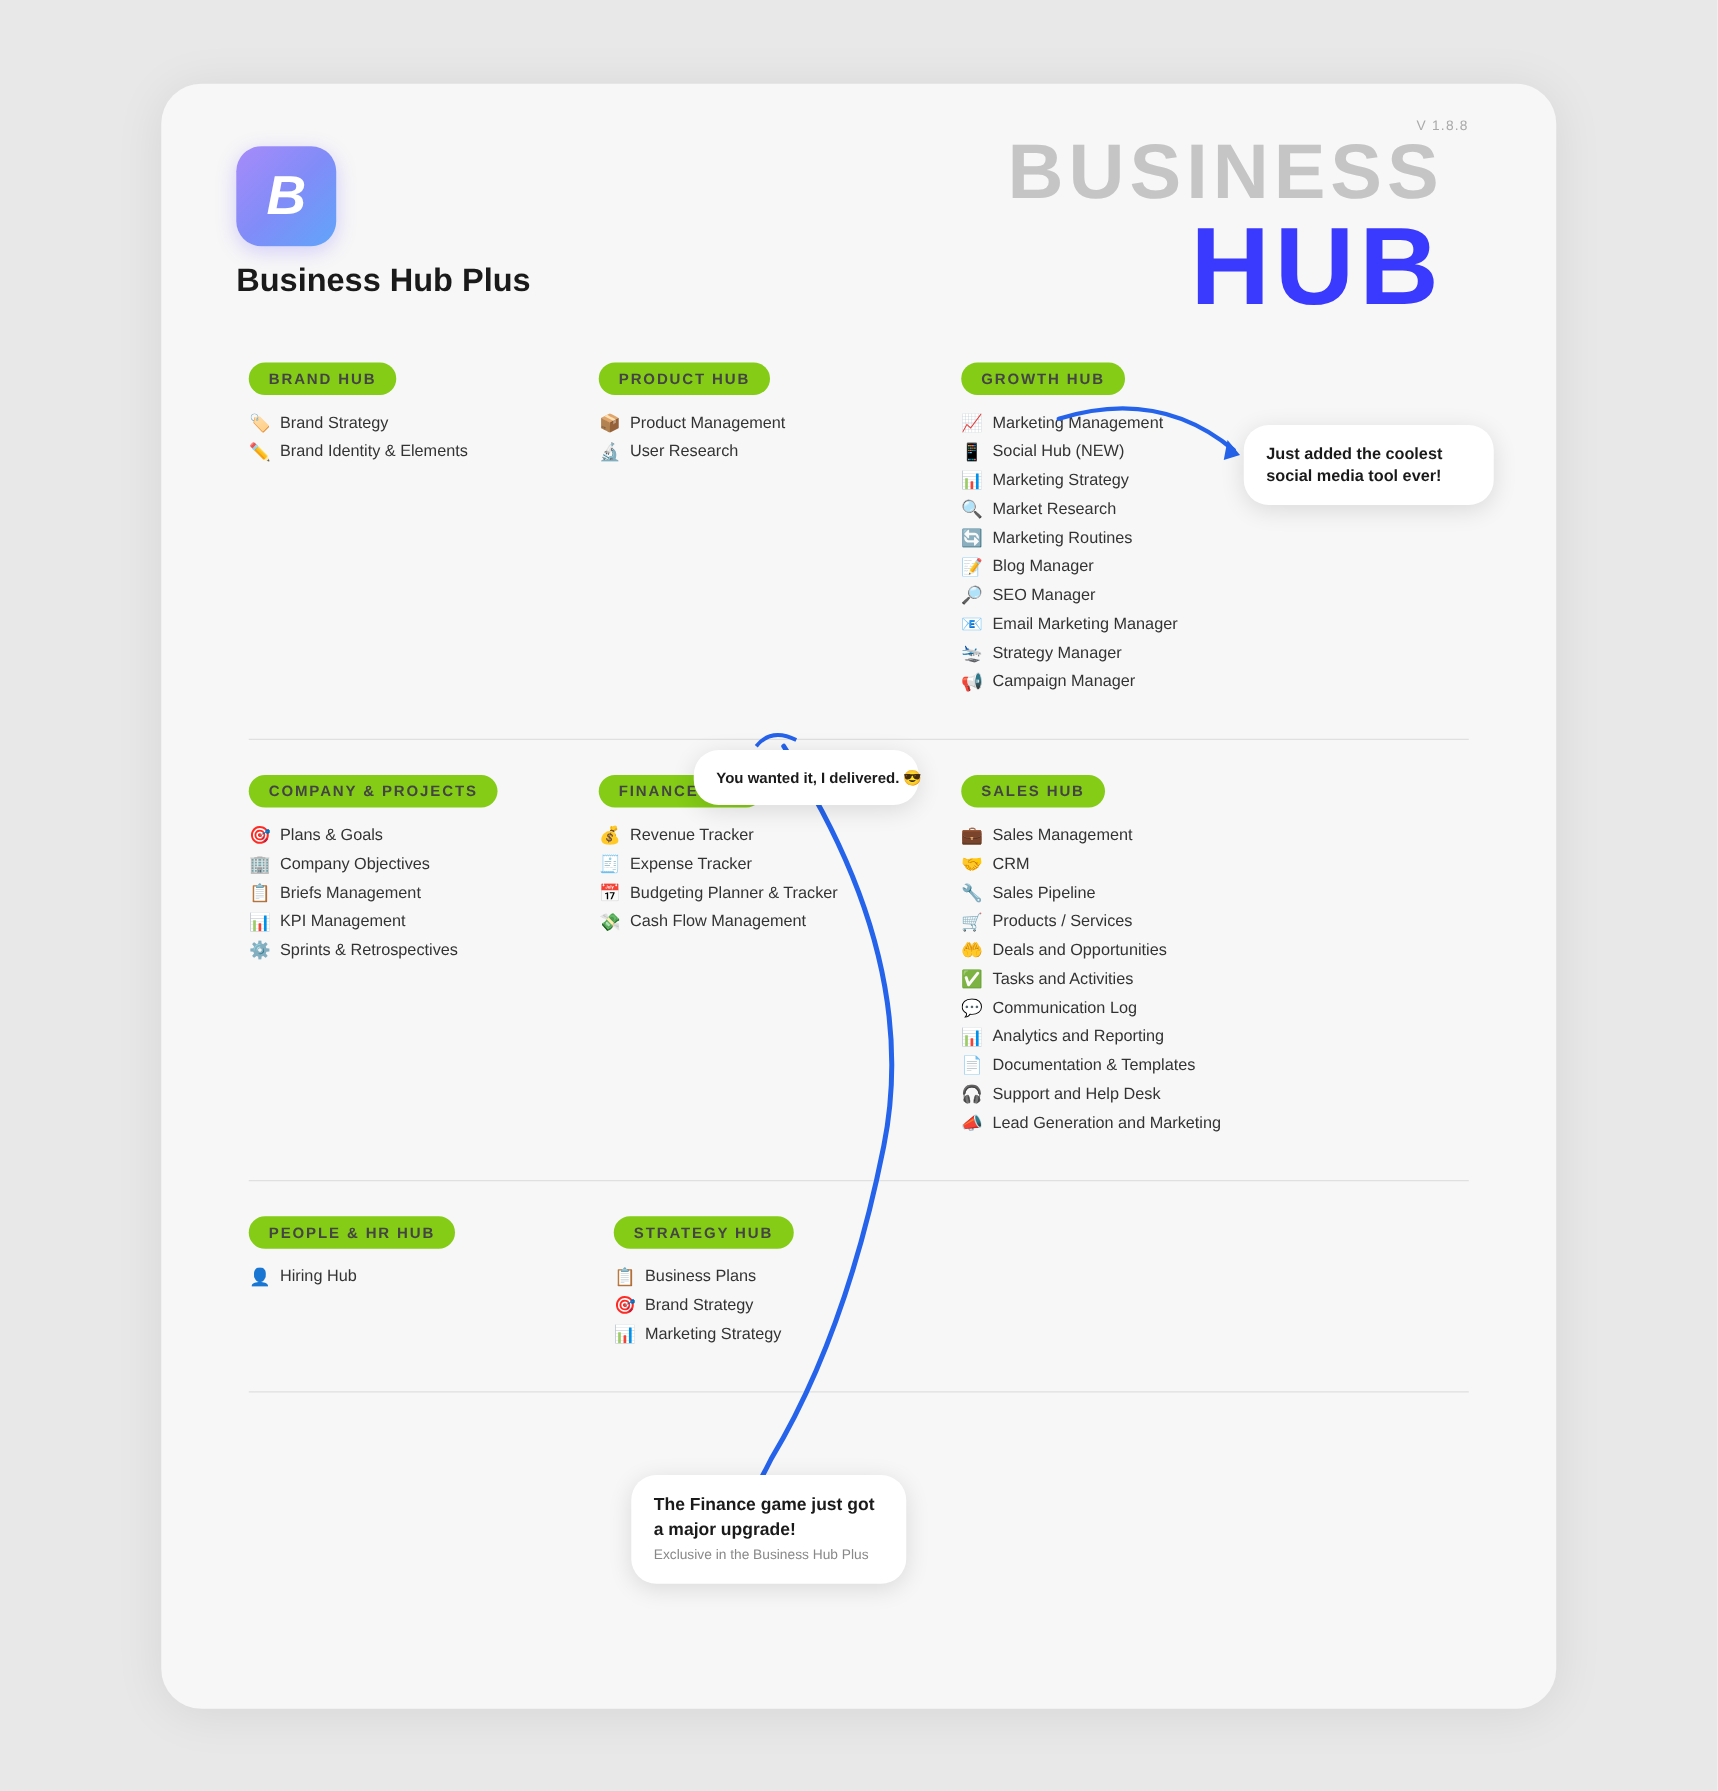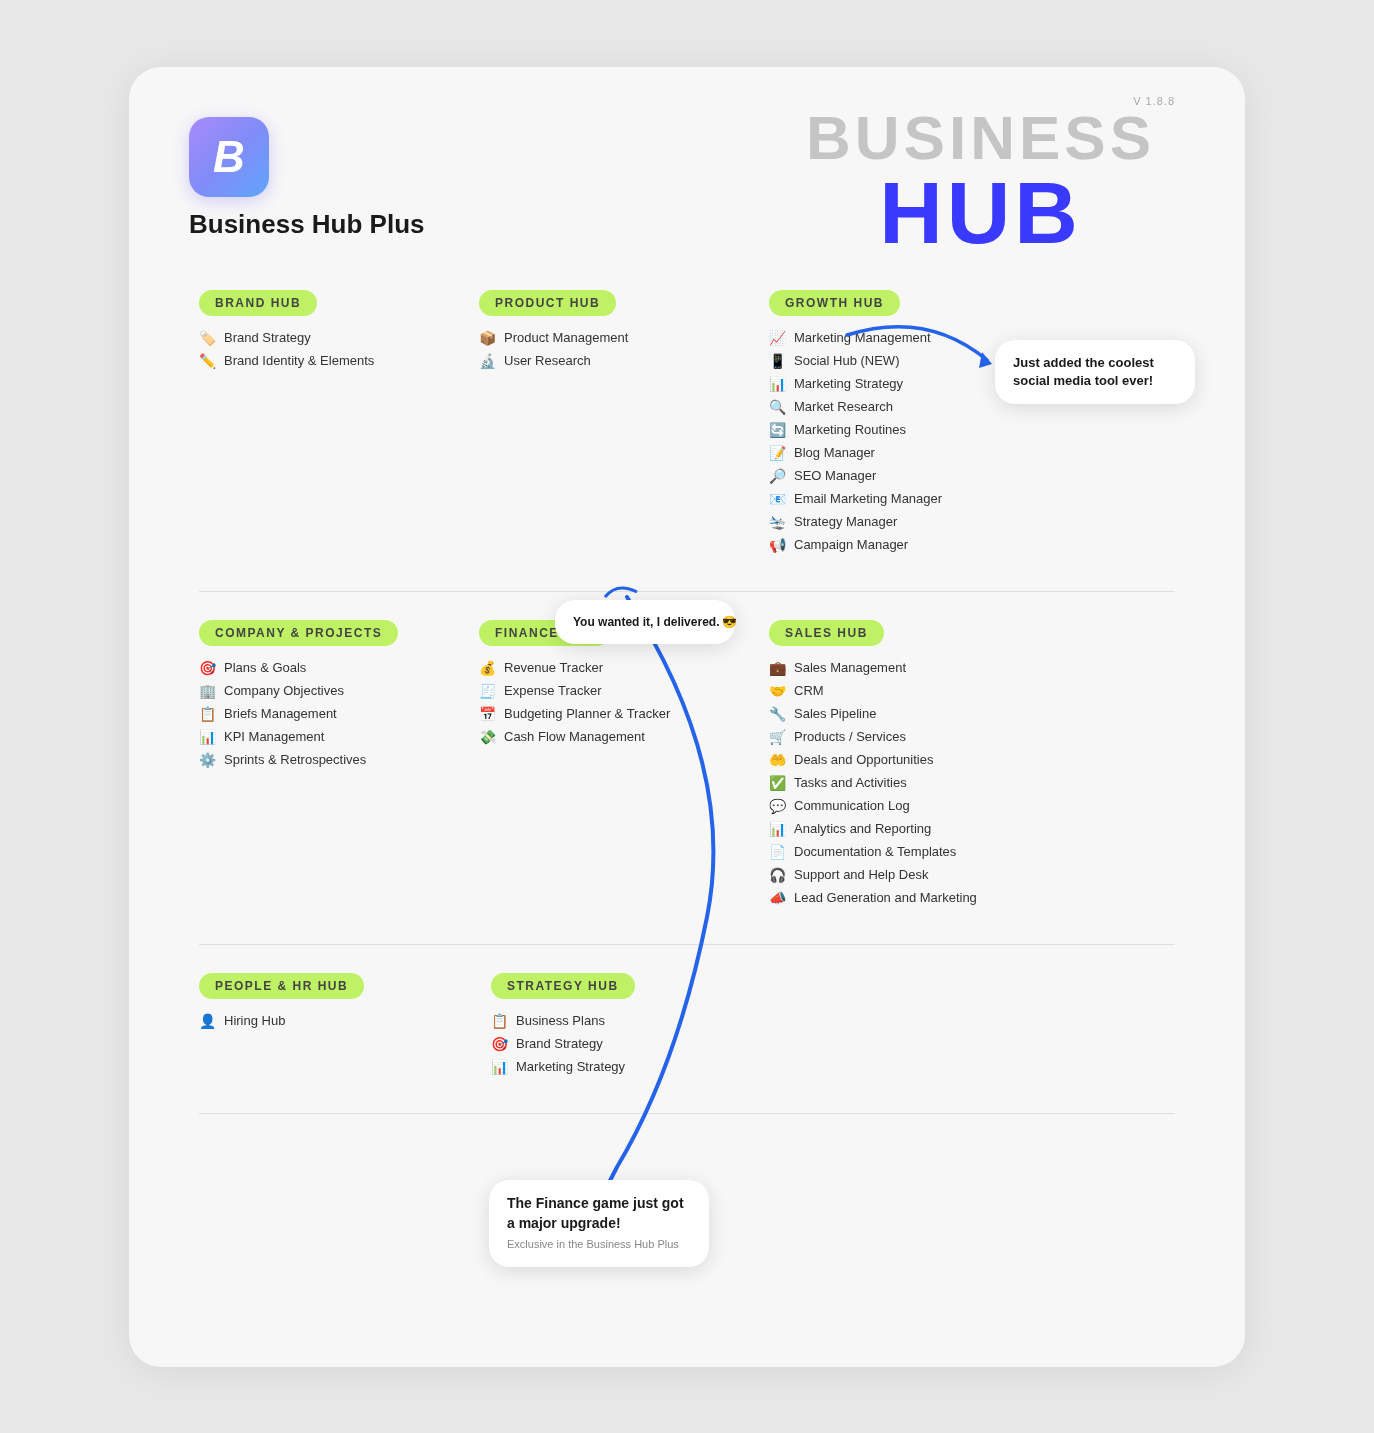--- a/index.html
+++ b/index.html
@@ -41,21 +41,20 @@
       color: #c5c5c5;
       letter-spacing: 4px;
       display: block;
     }
     .hero-title .hub {
       font-size: 88px;
       font-weight: 900;
       color: #3a3aff;
       letter-spacing: 4px;
       display: block;
-      text-align: center;
     }
     .logo-area {
       display: flex;
       flex-direction: column;
       align-items: flex-start;
       margin-bottom: 40px;
     }
     .logo-icon {
       width: 80px;
       height: 80px;
@@ -82,21 +81,21 @@
       padding: 10px 20px 20px 10px;
     }
     .hub-section-wide {
       padding: 10px 10px 20px 20px;
     }
     .hub-title {
       font-size: 12px;
       font-weight: 700;
       letter-spacing: 1.5px;
       color: #444;
-      background: #bef264;
+      background: #84cc16;
       border-radius: 20px;
       padding: 6px 16px;
       display: inline-block;
       margin-bottom: 14px;
     }
     .hub-items {
       list-style: none;
       display: flex;
       flex-direction: column;
       gap: 7px;
@@ -401,21 +400,21 @@
           </li>
       </ul>
     </div>
 
     <div class="hub-section-wide"></div>
   </div>
 
   <hr class="separator" style="margin-left:10px; margin-right:10px;">
 
 
-  <div class="tooltip" style="position:absolute; bottom:100px; left:360px; max-width:220px;">
+  <div class="tooltip" style="position:absolute; bottom:100px; left:376px; max-width:220px;">
     <div style="font-size:14px; font-weight:700; color:#1a1a1a;">The Finance game just got a major upgrade!</div>
     <div class="tooltip-small">Exclusive in the Business Hub Plus</div>
   </div>
 
   <svg style="position:absolute;top:0;left:0;width:100%;height:100%;pointer-events:none;z-index:4;overflow:visible;" viewBox="0 0 1100 1300">
 
     <path d="M 490 530 Q 600 700 570 850 Q 540 1000 480 1100 Q 450 1160 430 1180" stroke="#2563eb" stroke-width="4" fill="none" stroke-linecap="round"></path>
 
     <path d="M 468 530 Q 480 515 500 525" stroke="#2563eb" stroke-width="3" fill="none"></path>
 

